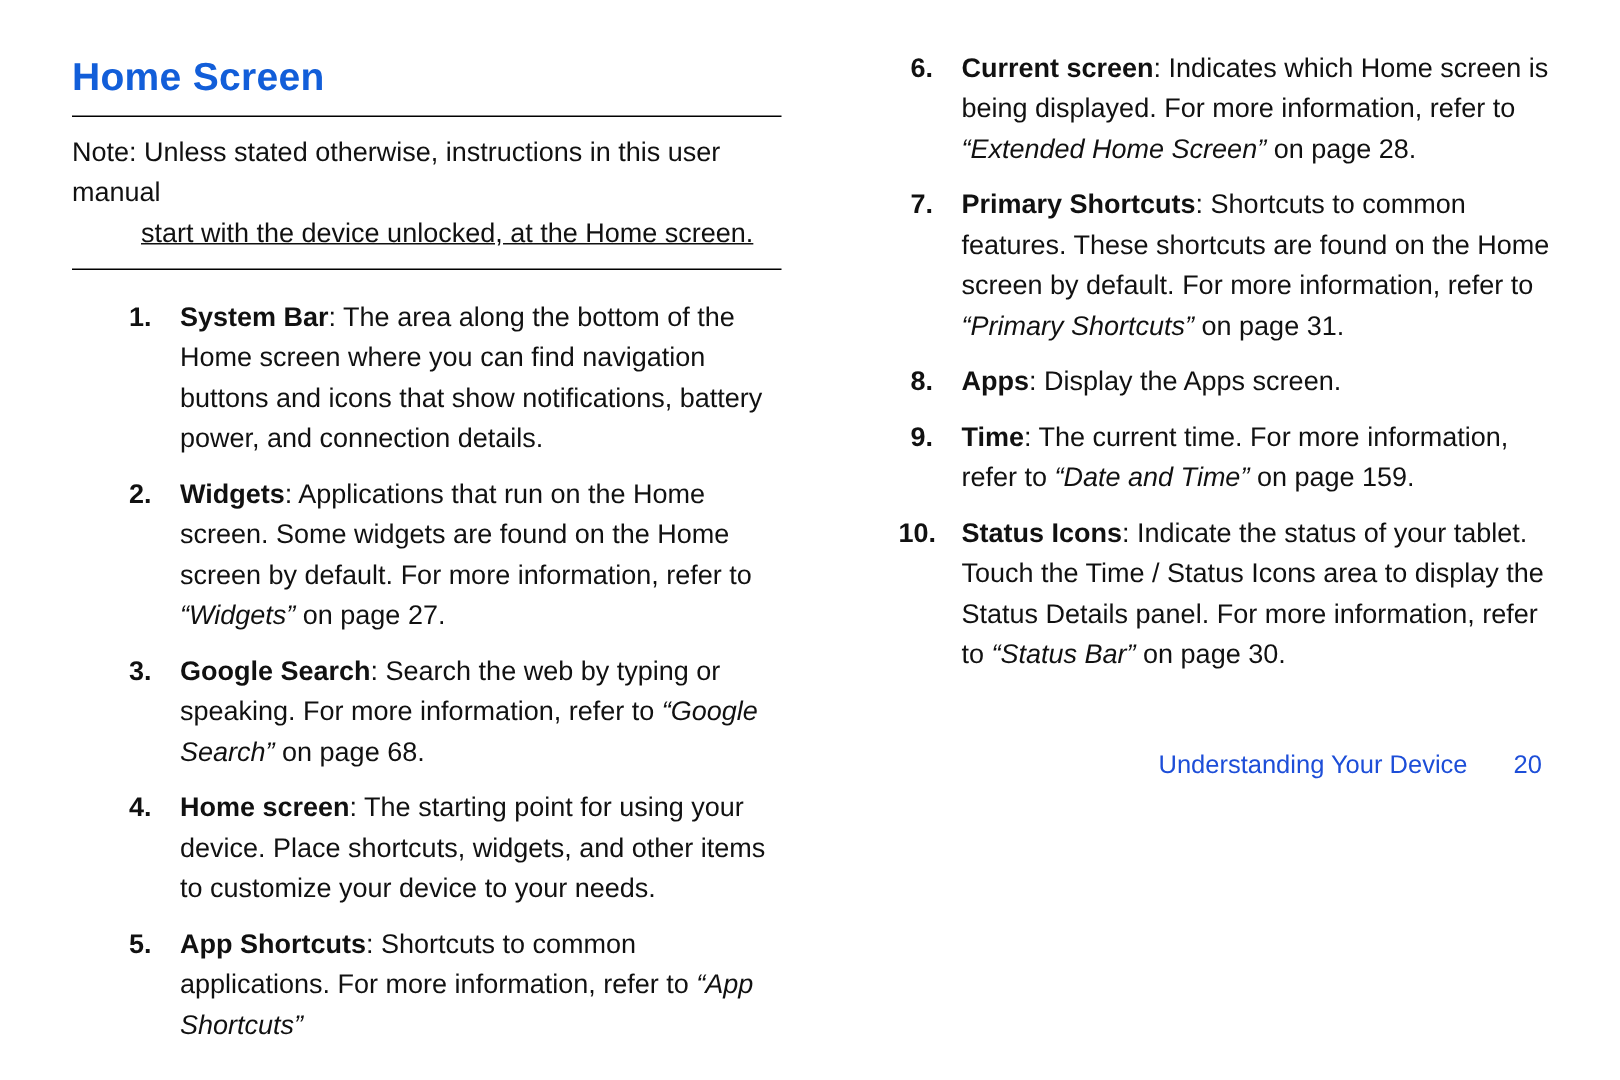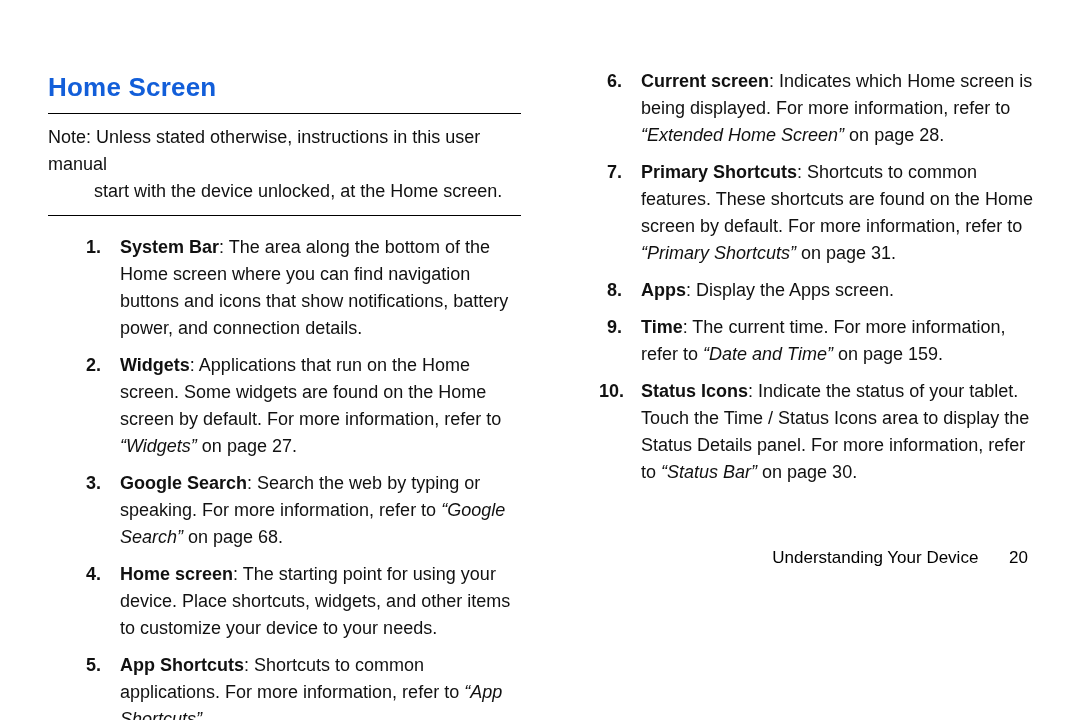--- a/index.html
+++ b/index.html
@@ -9,24 +9,23 @@
     height: 720px;
     background: #ffffff;
     font-family: Arial, Helvetica, sans-serif;
     color: #111;
   }
   .page {
     position: relative;
     box-sizing: border-box;
     width: 1080px;
     height: 544px;
-    padding: 20px 38px 28px 48px;
+    padding: 32px 38px 28px 48px;
     display: flex;
     flex-direction: row;
-    margin-top: 48px;
   }
   .col {
     flex: 1 1 50%;
     box-sizing: border-box;
     font-size: 18px;
     line-height: 1.5;
   }
   .col-left { padding-right: 24px; }
   .col-right { padding-left: 24px; }
 
@@ -40,21 +39,21 @@
   .intro {
     margin: 0 0 12px 8px;
   }
   .note-block {
     border-top: 1.5px solid #000;
     border-bottom: 1.5px solid #000;
     padding: 10px 6px 10px 0;
     margin-bottom: 18px;
   }
   .note-label { font-weight: 400; }
-  .note-body  { padding-left: 46px; display:block; }
+  .note-body  { padding-left: 46px; display:block;text-decoration:underline; }
   .note-line1 { }
 
   ol.list {
     margin: 0;
     padding-left: 72px;
     list-style: none;
   }
   ol.list > li {
     position: relative;
     margin-bottom: 10px;
@@ -66,21 +65,21 @@
   }
   ol.list > li > .num.two-digit { left: -42px; }
   .term { font-weight: 700; }
   .ref  { font-style: italic; }
 
   .footer {
     position: absolute;
     right: 52px;
     bottom: 24px;
     font-size: 17px;
-    color: #000000;
+    color: #1d4ed8;
   }
   .footer .sec { margin-right: 26px; }
 </style>
 </head>
 <body>
 
 <div class="page">
 
   <div class="col col-left">
     <h1 class="title">Home Screen</h1>

